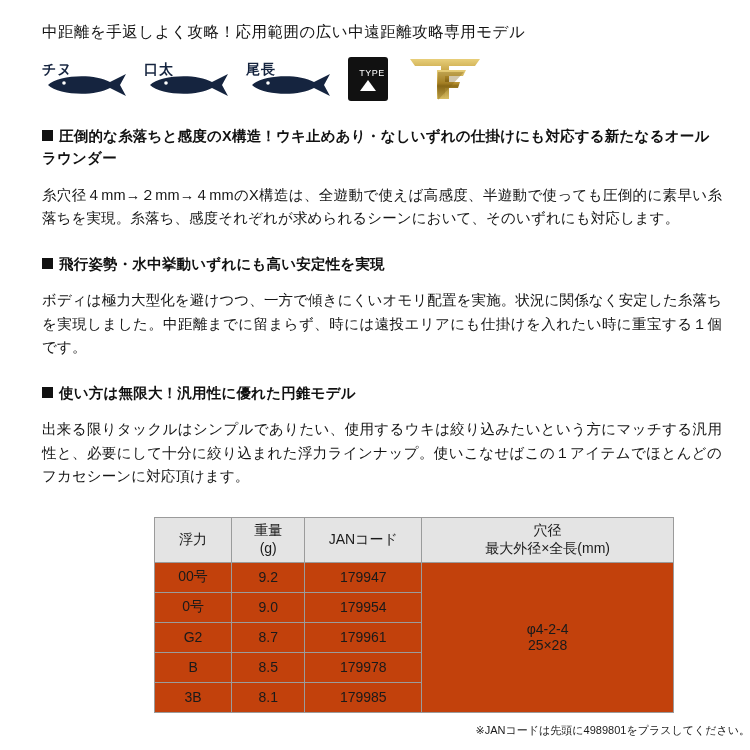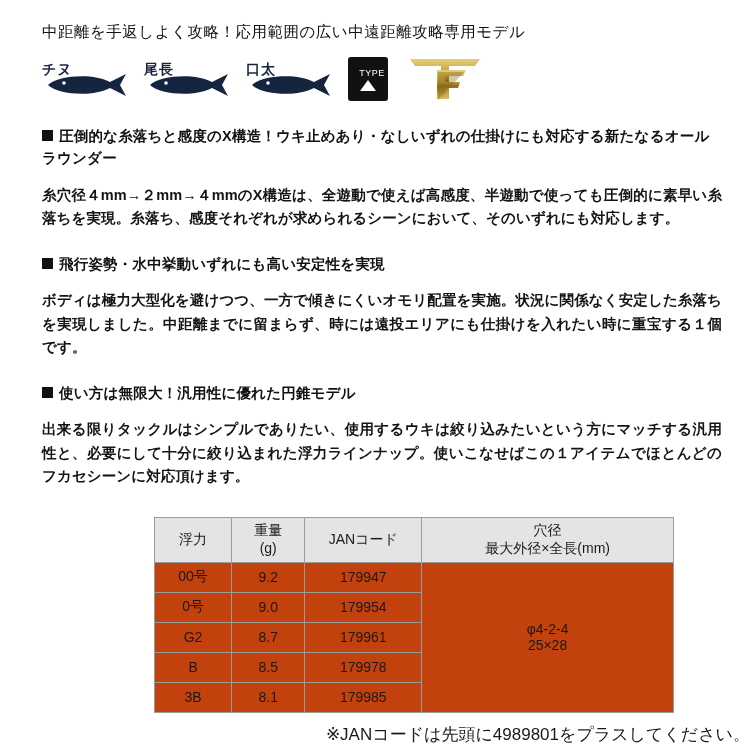--- a/index.html
+++ b/index.html
@@ -104,21 +104,20 @@
     vertical-align: baseline;
   }
   .para {
     font-size: 14.5px;
     line-height: 1.62;
     color: #141414;
     margin: 14px 18px 0 6px;
     letter-spacing: 0.1px;
     text-align: justify;
     width: 680px;
-    font-weight: bold;
   }
   .spec-wrap {
     margin: 28px 0 0 118px;
     width: 440px;
   }
   table.spec {
     border-collapse: collapse;
     width: 520px;
     font-size: 14px;
   }
@@ -136,21 +135,21 @@
   }
   table.spec tbody td {
     height: 27px;
     background: #c2410c;
   }
   .col-fuki { width: 76px; }
   .col-weight { width: 72px; }
   .col-jan { width: 116px; }
   .col-hole { width: 256px; }
   .note {
-    font-size: 17px;
+    font-size: 11px;
     color: #1a1a1a;
     text-align: right;
     width: 714px;
     margin: 10px 0 0 0;
   }
 </style>
 </head>
 <body>
 
 <div class="page">
@@ -161,29 +160,29 @@
 
     <div class="fish-badge">
       <span class="fish-label">チヌ</span>
       <svg class="fish-shape" viewBox="0 0 84 24">
         <path d="M4 12 C14 2, 50 0, 66 9 L82 1 L76 12 L82 23 L66 15 C50 24, 14 22, 4 12 Z" fill="#15243f"></path>
         <circle cx="20" cy="10" r="1.8" fill="#ffffff"></circle>
       </svg>
     </div>
 
     <div class="fish-badge">
-      <span class="fish-label">尾長</span>
+      <span class="fish-label">口太</span>
       <svg class="fish-shape" viewBox="0 0 84 24">
         <path d="M4 12 C14 2, 50 0, 66 9 L82 1 L76 12 L82 23 L66 15 C50 24, 14 22, 4 12 Z" fill="#15243f"></path>
         <circle cx="20" cy="10" r="1.8" fill="#ffffff"></circle>
       </svg>
     </div>
 
     <div class="fish-badge">
-      <span class="fish-label">口太</span>
+      <span class="fish-label">尾長</span>
       <svg class="fish-shape" viewBox="0 0 84 24">
         <path d="M4 12 C14 2, 50 0, 66 9 L82 1 L76 12 L82 23 L66 15 C50 24, 14 22, 4 12 Z" fill="#15243f"></path>
         <circle cx="20" cy="10" r="1.8" fill="#ffffff"></circle>
       </svg>
     </div>
 
     <div class="type-badge">
       <span class="type-text">TYPE</span>
       <span class="type-tri"></span>
     </div>

